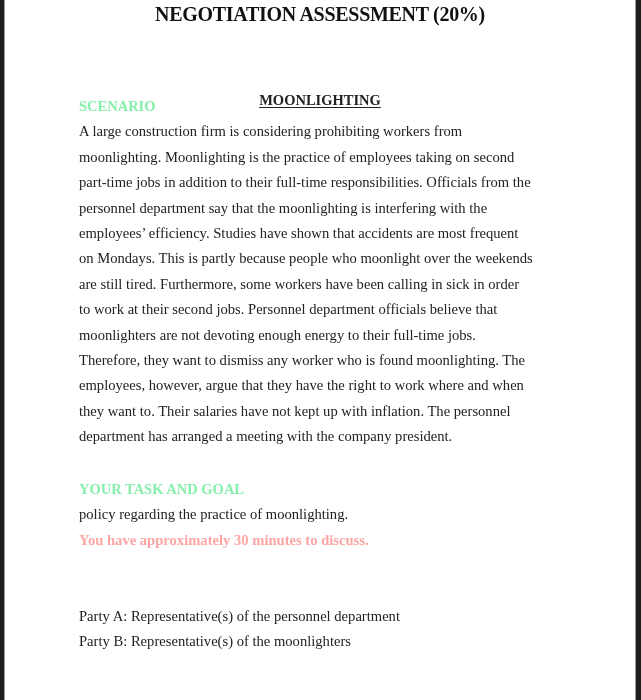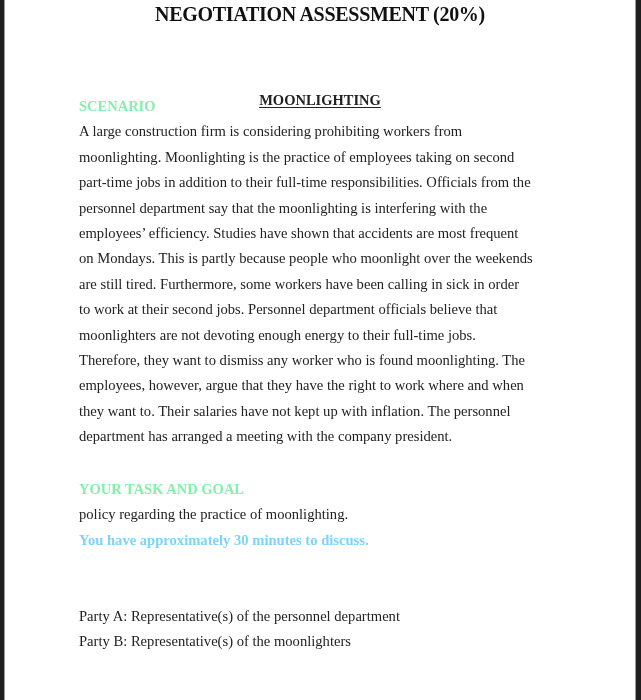--- a/index.html
+++ b/index.html
@@ -32,21 +32,21 @@
     }
     .block {
       position: absolute; left: 79px; width: 500px;
     }
     .heading {
       font-weight: bold; font-size: 14.5px; color: #86efac; line-height: 25.4px; height: 25.4px;
     }
     .line {
       font-size: 14.6px; line-height: 25.4px; height: 25.4px; white-space: nowrap; color: #222;
     }
-    .line.bold { font-weight: bold; color: #7dd3fc; }
+    .line.bold { font-weight: bold; color: #fca5a5; }
   </style>
 </head>
 <body>
 
 <div class="page"></div>
 <div class="page-edge-left"></div>
 <div class="page-edge-right"></div>
 
 <div class="title">NEGOTIATION ASSESSMENT (20%)</div>
 <div class="subtitle">MOONLIGHTING</div>

